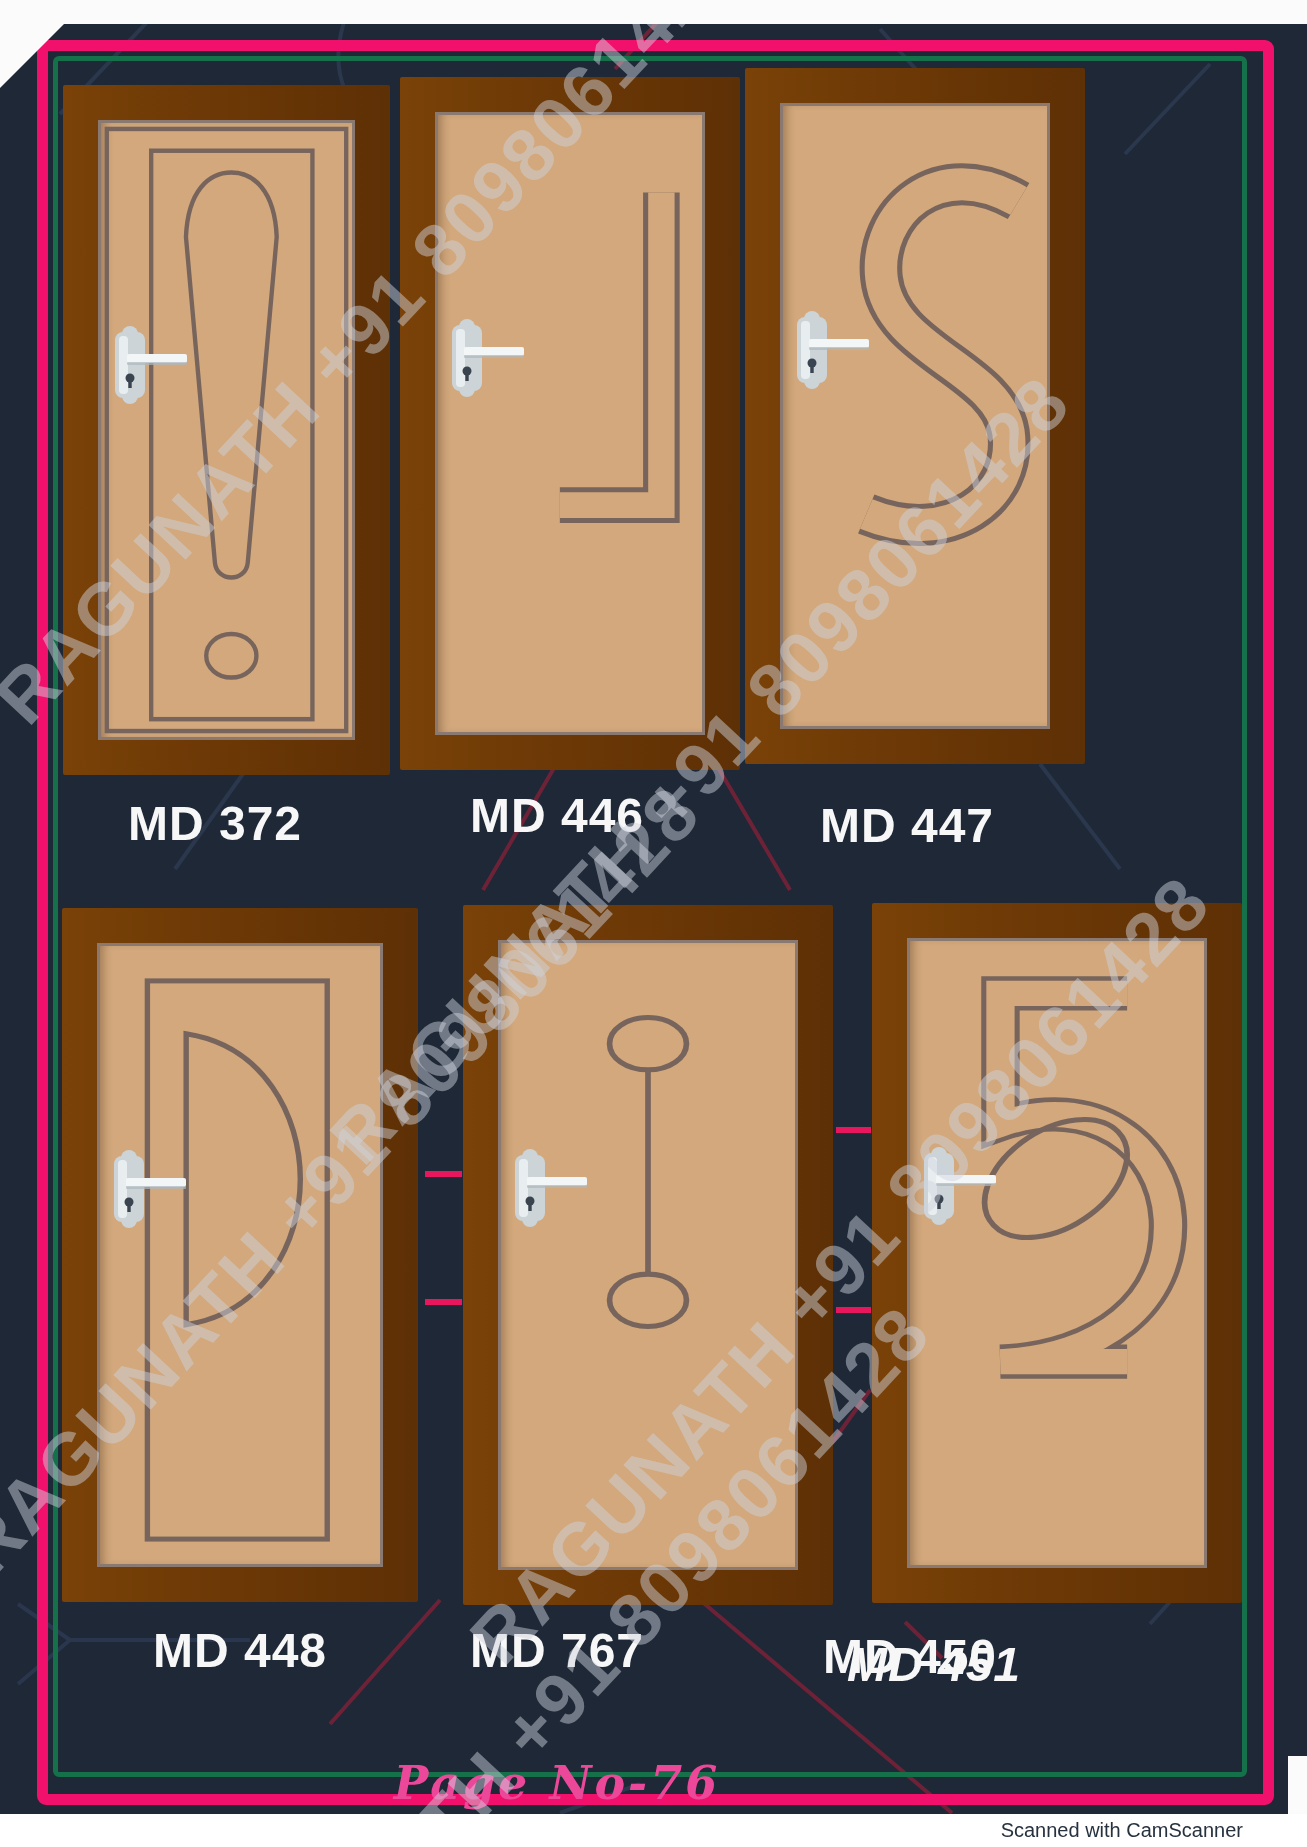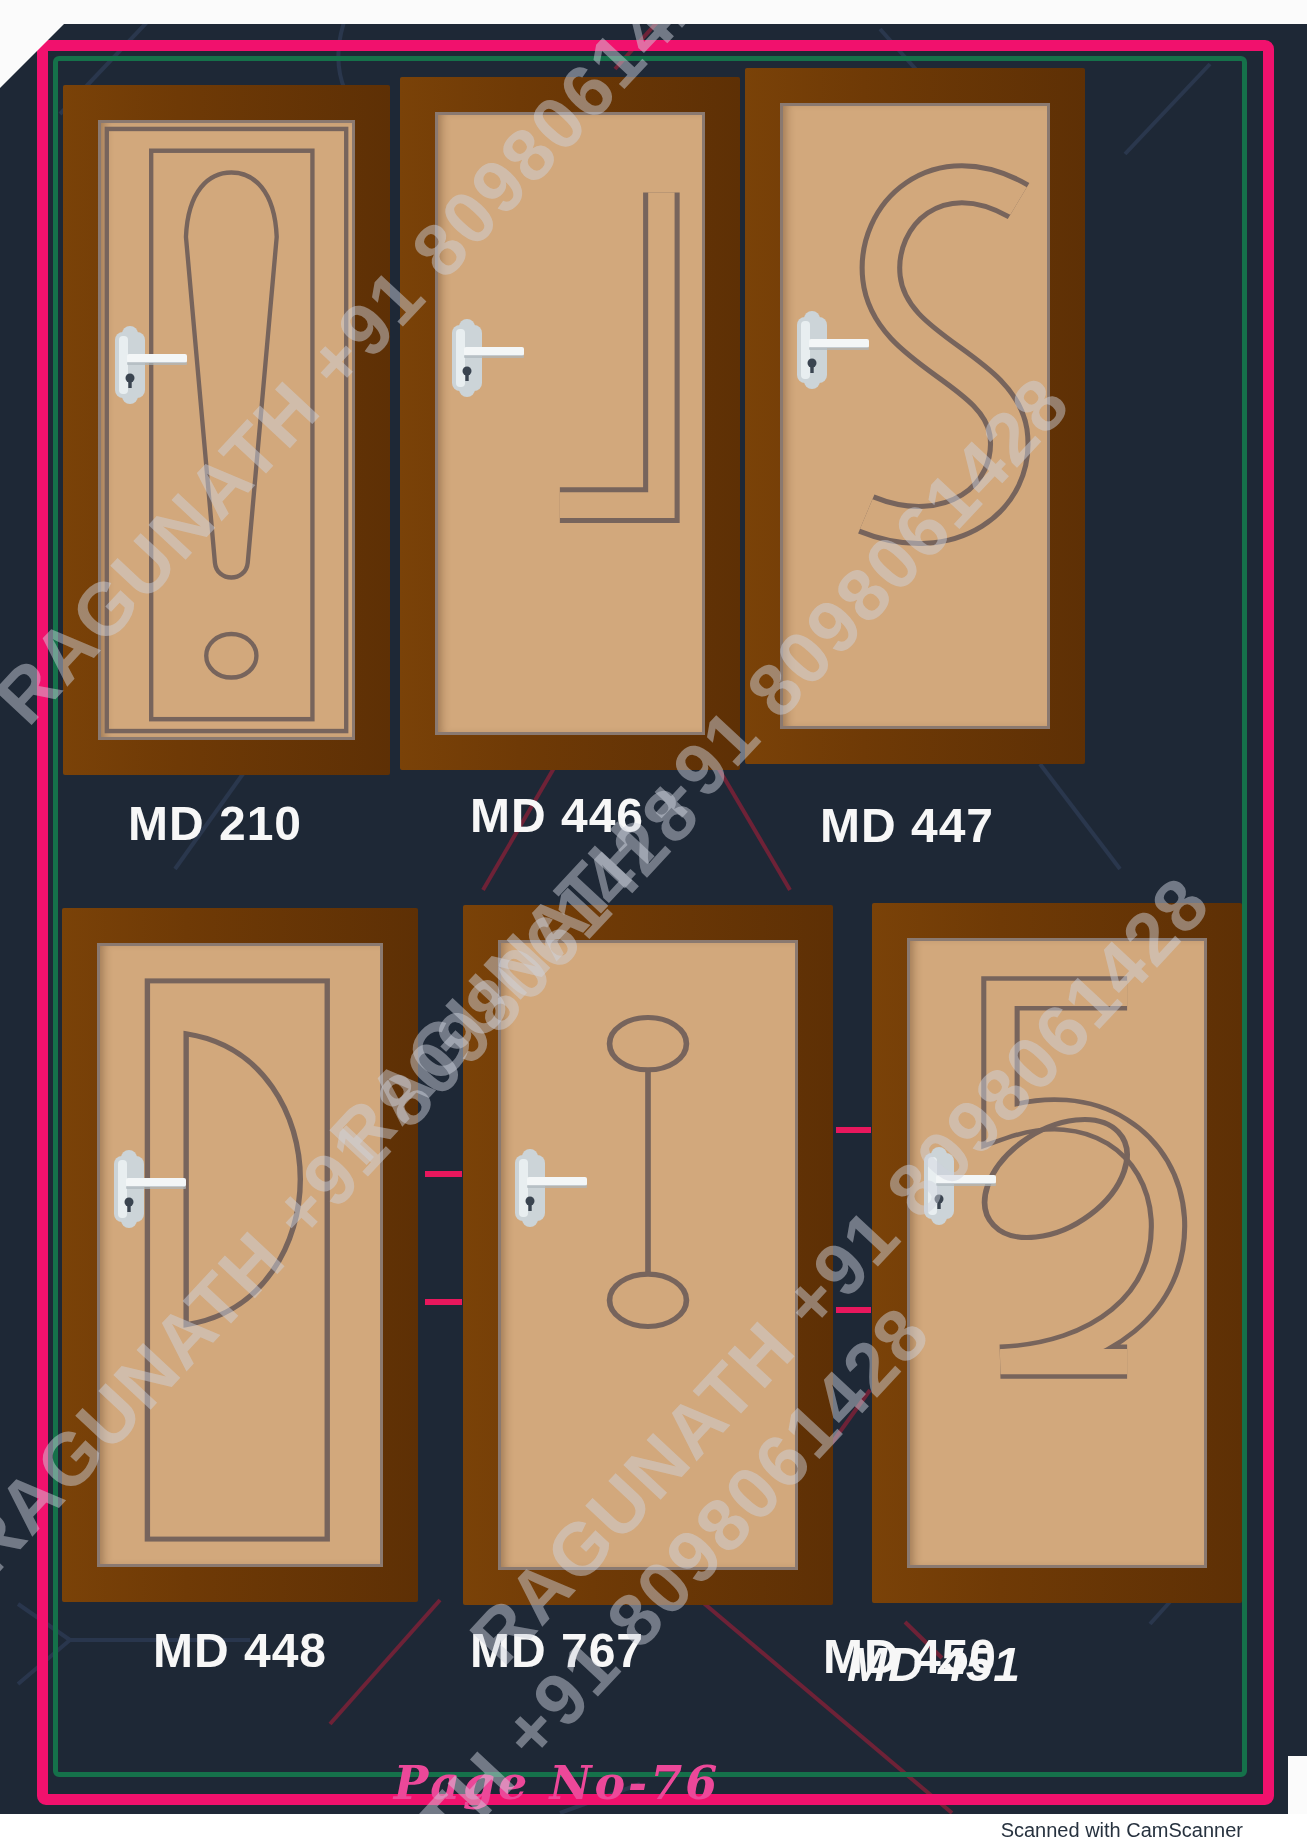--- a/index.html
+++ b/index.html
@@ -199,21 +199,21 @@
           <rect x="8" y="6" width="30" height="66" rx="8" fill="#ccd4d8"></rect>
           <rect x="12" y="10" width="9" height="58" rx="4" fill="#e8eef0"></rect>
           <rect x="20" y="28" width="60" height="9" rx="2" fill="#f3f6f7"></rect>
           <rect x="20" y="36" width="60" height="3" rx="1" fill="#aeb8bd" opacity="0.7"></rect>
           <circle cx="23" cy="52" r="4.5" fill="#3a4450"></circle>
           <rect x="21.3" y="54" width="3.4" height="8" fill="#3a4450"></rect>
         </svg>
       </div>
     </div>
 
-    <div class="dlabel" style="left:215px;top:772px">MD 210</div>
+    <div class="dlabel" style="left:215px;top:772px">MD 372</div>
     <div class="dlabel" style="left:557px;top:764px">MD 446</div>
     <div class="dlabel" style="left:907px;top:774px">MD 447</div>
     <div class="dlabel" style="left:240px;top:1599px">MD 448</div>
     <div class="dlabel" style="left:557px;top:1599px">MD 767</div>
     <div class="dlabel" style="left:910px;top:1605px">
       <span class="overlay">MD 451</span>
       <span class="base">MD 450</span>
     </div>
 
     <div class="page-no">Page No-76</div>

